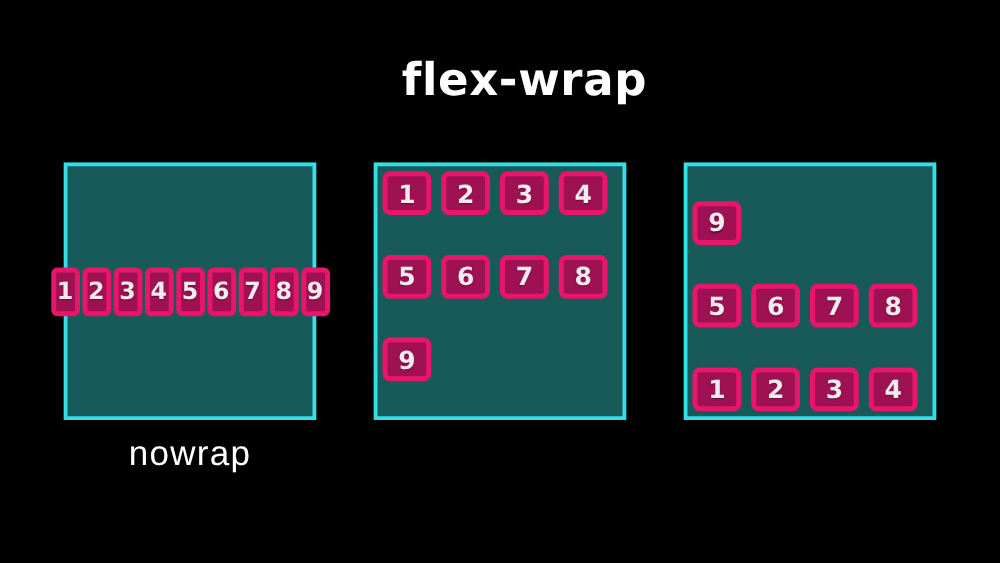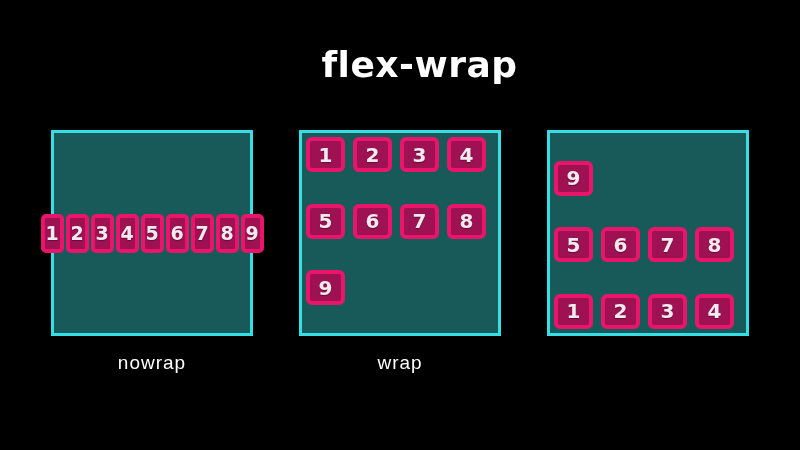--- a/index.html
+++ b/index.html
@@ -81,21 +81,21 @@
   .mode-nowrap .item{
     width:23px;
     height:39px;
     margin:0 1px;
     border-radius:5px;
     font-size:19px;
   }
   .panel-label{
     margin-top:12px;
     color:var(--label-text);
-    font-size:19px;
+    font-size:28px;
     line-height:30px;
     letter-spacing:1px;
     text-align:right;
   }
 </style>
 </head>
 <body>
 
 <h1 class="title">flex-wrap</h1>
 
@@ -121,21 +121,20 @@
       <div class="item">1</div>
       <div class="item">2</div>
       <div class="item">3</div>
       <div class="item">4</div>
       <div class="item">5</div>
       <div class="item">6</div>
       <div class="item">7</div>
       <div class="item">8</div>
       <div class="item">9</div>
     </div>
-    <div class="panel-label">wrap</div>
   </div>
 
   <div class="panel">
     <div class="box mode-wrap-reverse">
       <div class="item">1</div>
       <div class="item">2</div>
       <div class="item">3</div>
       <div class="item">4</div>
       <div class="item">5</div>
       <div class="item">6</div>

